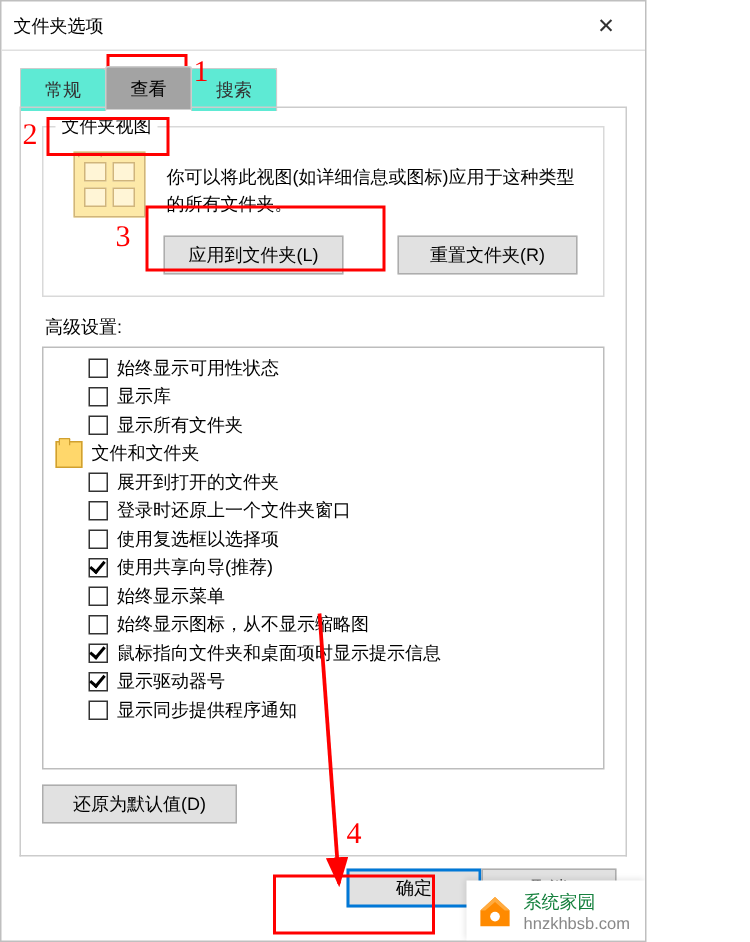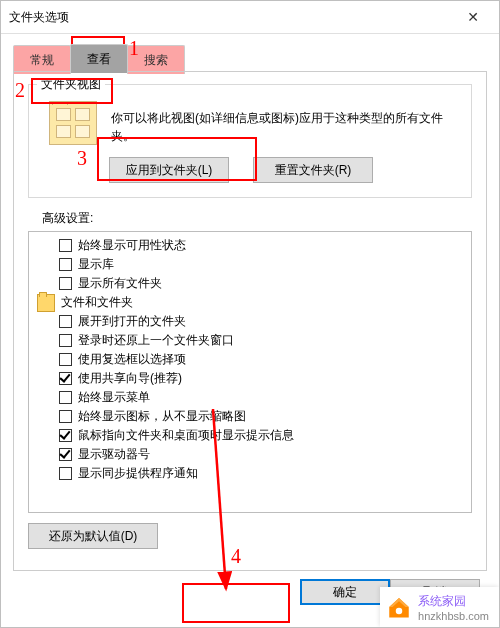--- a/index.html
+++ b/index.html
@@ -1,37 +1,37 @@
 <!DOCTYPE html>
 <html><head>
 <meta charset="utf-8">
 <style>
   html,body{margin:0;padding:0;font-family:"Microsoft YaHei","Segoe UI",Tahoma,sans-serif;font-size:12px;color:#000;background:#fff}
-  .window{position:relative;width:500px;height:628px;box-sizing:border-box;border:1px solid #bfbfbf;background:#fff;overflow:hidden}
+  .window{position:relative;width:431px;height:628px;box-sizing:border-box;border:1px solid #bfbfbf;background:#fff;overflow:hidden}
   .titlebar{height:32px;display:flex;align-items:center;justify-content:space-between;padding:0 8px;border-bottom:1px solid #e0e0e0}
   .titlebar .title{font-size:12px}
   .titlebar .close{width:36px;height:24px;display:flex;align-items:center;justify-content:center;font-family:Arial,sans-serif;font-size:14px;color:#333;cursor:default}
   .tabs{display:flex;align-items:flex-end;padding:8px 4px 0 12px;position:relative;height:30px}
   .tab{padding:6px 16px 5px 16px;border:1px solid #ccc;border-bottom:none;background:#fff;margin-right:-1px;position:relative;font-size:12px;cursor:default;border-radius:2px 2px 0 0}
   .tab.active{background:#a3a3a3;z-index:3;top:1px}
-  .tab.inactive{background:#fca5a5;top:2px;color:#333}
+  .tab.inactive{background:#5eead4;top:2px;color:#333}
   .tab-underline{position:absolute;left:12px;right:12px;bottom:0;height:1px;background:#ccc;z-index:1}
   .tab-body{position:absolute;left:12px;right:12px;top:71px;bottom:56px;border:1px solid #ccc;border-top:none;box-sizing:border-box;padding:12px 14px 14px 14px}
   .groupbox{border:1px solid #d9d9d9;padding:16px 10px 14px 10px;position:relative;margin-bottom:0}
   .group-title{position:absolute;top:-9px;left:8px;background:#fff;padding:0 4px;font-size:12px}
   .fv-row{display:flex;align-items:flex-end}
   .fv-icon{width:46px;height:42px;flex:none;margin-left:10px;margin-right:14px;border:1px solid #d0b57c;background:#fde9a8;position:relative;overflow:hidden}
   .fv-icon .tab1{position:absolute;top:-4px;left:2px;width:14px;height:6px;background:#fde9a8;border:1px solid #d0b57c;border-bottom:none;border-radius:2px 2px 0 0}
   .fv-icon .grid{position:absolute;inset:6px;display:grid;grid-template-columns:1fr 1fr;grid-template-rows:1fr 1fr;gap:4px}
   .fv-icon .grid div{border:1px solid #d0b57c;background:#fff5d6}
   .fv-text{flex:1;font-size:12px;line-height:1.5}
-  .fv-btns{display:flex;gap:24px;margin-top:12px;margin-left:70px}
+  .fv-btns{display:flex;gap:36px;margin-top:12px;margin-left:70px}
   .winbtn{min-width:120px;height:26px;border:1px solid #adadad;background:#e1e1e1;font-size:12px;display:flex;align-items:center;justify-content:center;cursor:default;padding:0 12px;box-sizing:border-box}
   .winbtn.default{border:2px solid #0078d7;background:#e1e1e1}
-  .adv-label{margin:12px 0 4px 14px}
+  .adv-label{margin:12px 0 4px 2px}
   .adv-box{border:1px solid #bdbdbd;height:272px;overflow:auto;padding:4px 6px 4px 2px;background:#fff}
   .tree-item{display:flex;align-items:center;height:19px;font-size:12px;white-space:nowrap}
   .tree-item.cat{padding-left:6px}
   .tree-item.leaf{padding-left:28px}
   .tree-item .ticon{width:16px;height:16px;margin-right:6px;flex:none;position:relative}
   .ticon.nav{background:#fff0c0;border:1px solid #d0b57c}
   .ticon.nav:after{content:"";position:absolute;right:-3px;bottom:-3px;width:8px;height:8px;background:#3a9b3a;border:1px solid #2d7a2d}
   .ticon.folder{background:#ffd76b;border:1px solid #d0a030}
   .ticon.folder:before{content:"";position:absolute;top:-3px;left:1px;width:6px;height:4px;background:#ffd76b;border:1px solid #d0a030;border-bottom:none;border-radius:1px 1px 0 0}
   .chk{width:13px;height:13px;border:1px solid #333;margin-right:6px;flex:none;position:relative;box-sizing:border-box;background:#fff}
@@ -40,21 +40,21 @@
   .footer{position:absolute;left:0;right:0;bottom:0;height:48px;display:flex;align-items:flex-start;justify-content:flex-end;padding-right:19px}
   .footer .winbtn{min-width:90px}
   
   .anno{position:absolute;pointer-events:none}
   .red-box{border:2px solid #ff0000}
   .red-text{color:#ff0000;font-size:20px;font-family:"SimSun",serif;font-weight:normal}
   .arrow-svg{position:absolute;pointer-events:none}
   .watermark{position:absolute;right:0;bottom:0;height:40px;background:#fff;display:flex;align-items:center;padding:0 10px 0 6px;box-shadow:-1px -1px 4px rgba(0,0,0,.1)}
   .wm-logo{width:26px;height:26px;position:relative;margin-right:6px}
   .wm-logo .house{position:absolute;inset:0}
-  .wm-text{font-size:12px;color:#8b5cf6}
+  .wm-text{font-size:12px;color:#15803d}
   .wm-url{font-size:11px;color:#888}
 </style>
 </head>
 <body>
 
 <div class="window" id="win">
 
   <div class="titlebar">
     <span class="title">文件夹选项</span>
     <span class="close">✕</span>

